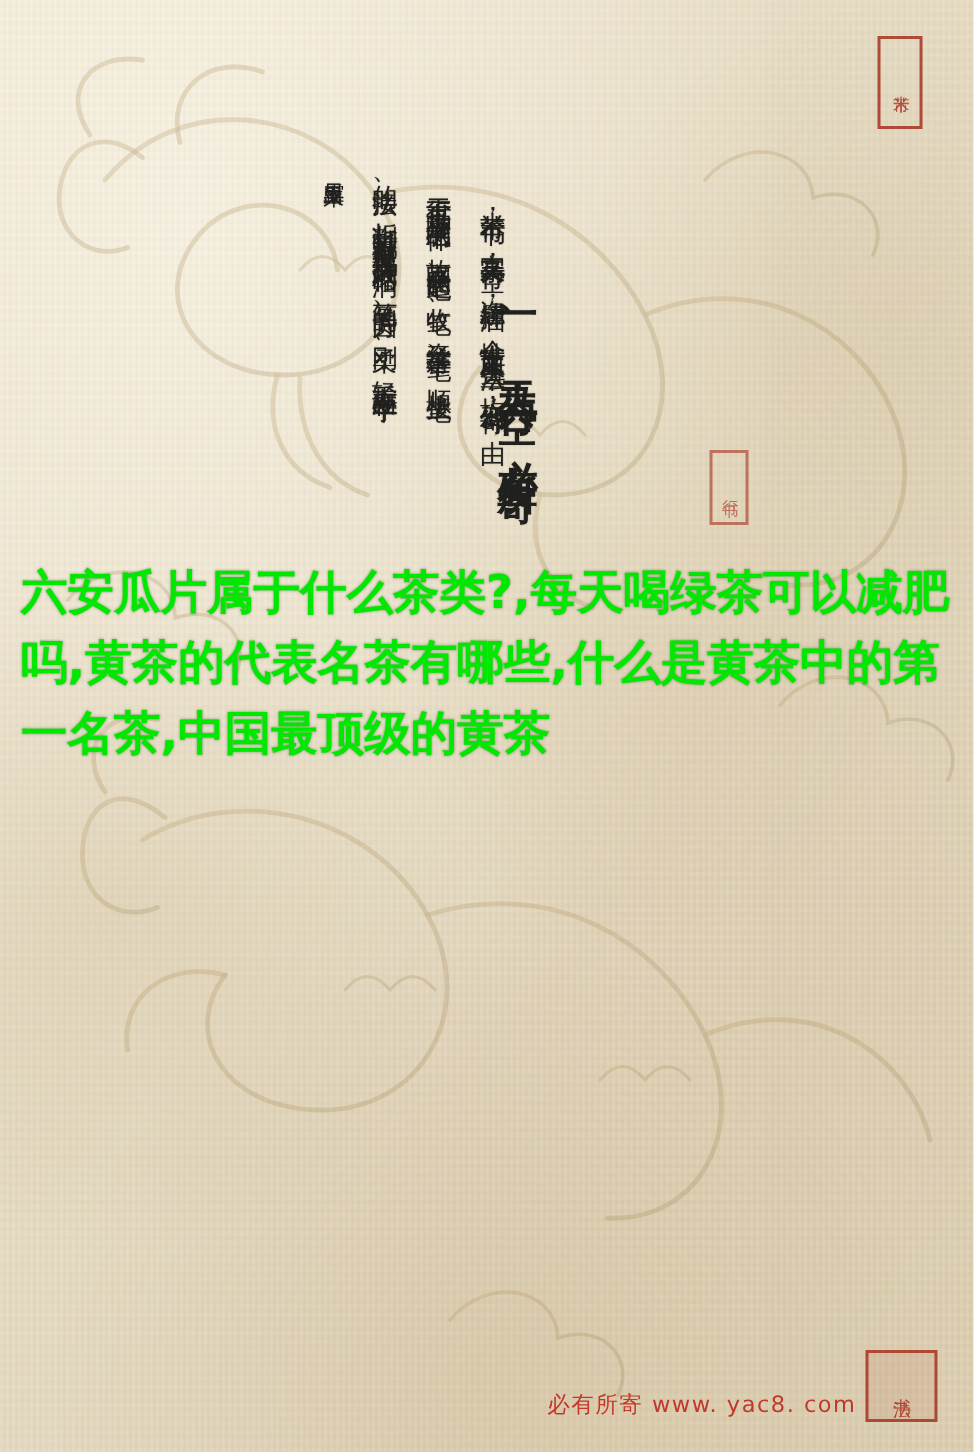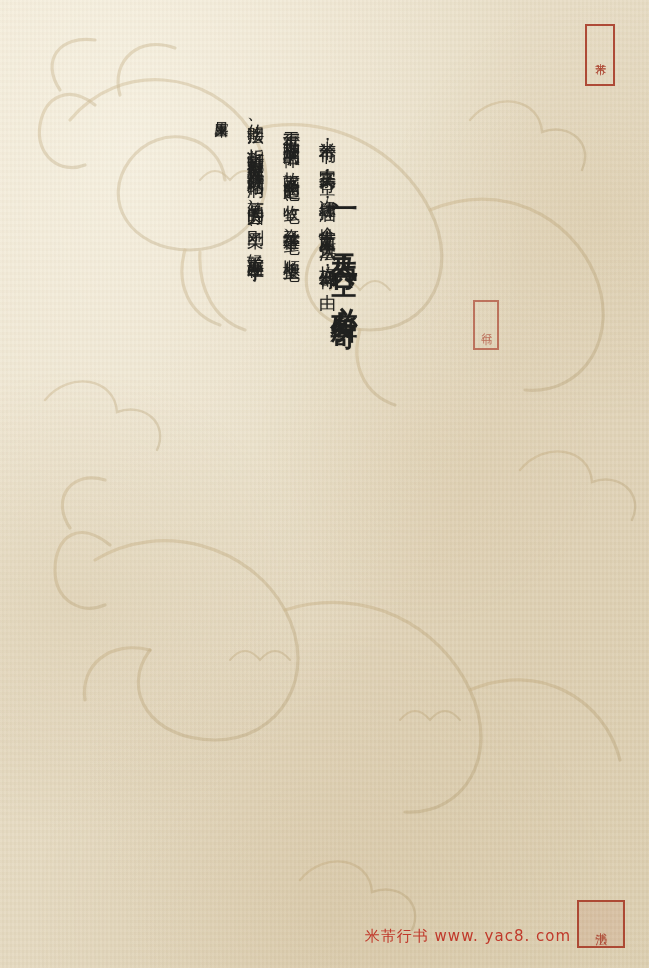--- a/index.html
+++ b/index.html
@@ -198,16 +198,17 @@
 
     <div class="col c-body" style="right:384px; top:110px; height:600px;">的接法、折削折后等都应充分展现方折或的枯润、笔画的方圆、刚柔、轻重亦应在字中</div>
 
     <div class="col c-small" style="right:420px; top:110px;">显露出来</div>
   </div>
 
   <div class="seal seal-tr">米芾</div>
   <div class="seal seal-mid">行书</div>
   <div class="seal seal-br">书法</div>
 
-
-  <div class="credit">米芾行书 www. yac8. com</div>
+  <div class="headline">六安瓜片属于什么茶类?,每天喝绿茶可以减肥吗,黄茶的代表名茶有哪些,什么是黄茶中的第一名茶,中国最顶级的黄茶</div>
+
+  <div class="credit">必有所寄 www. yac8. com</div>
 
 </div>
 
 </body></html>

